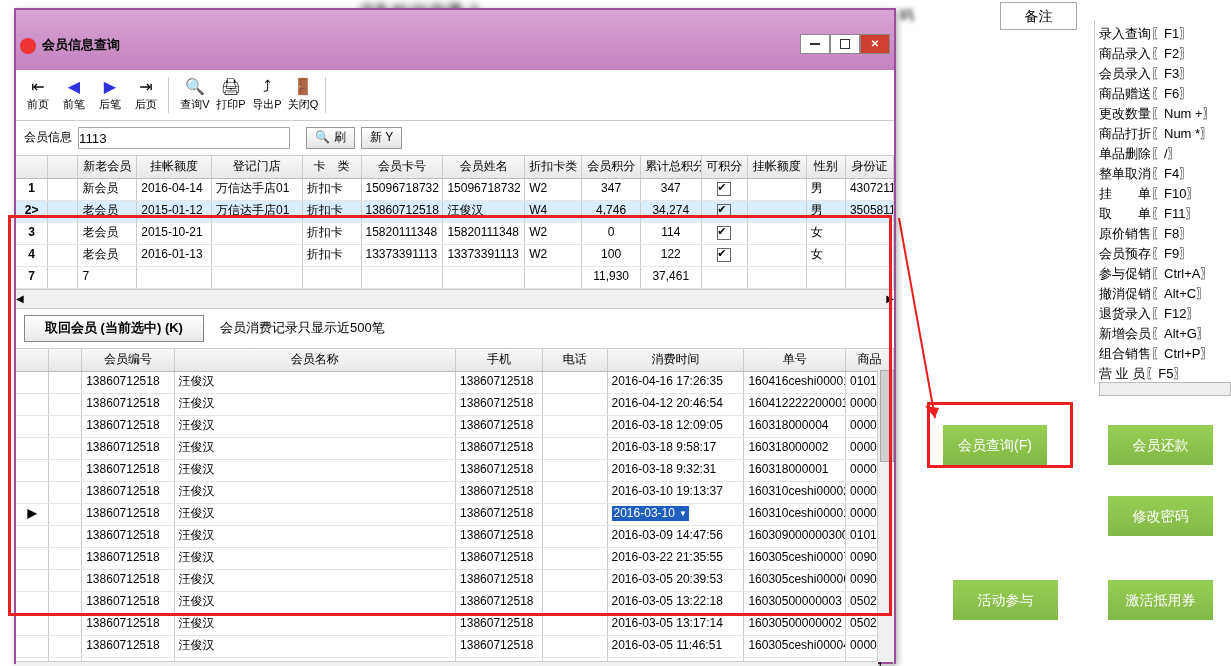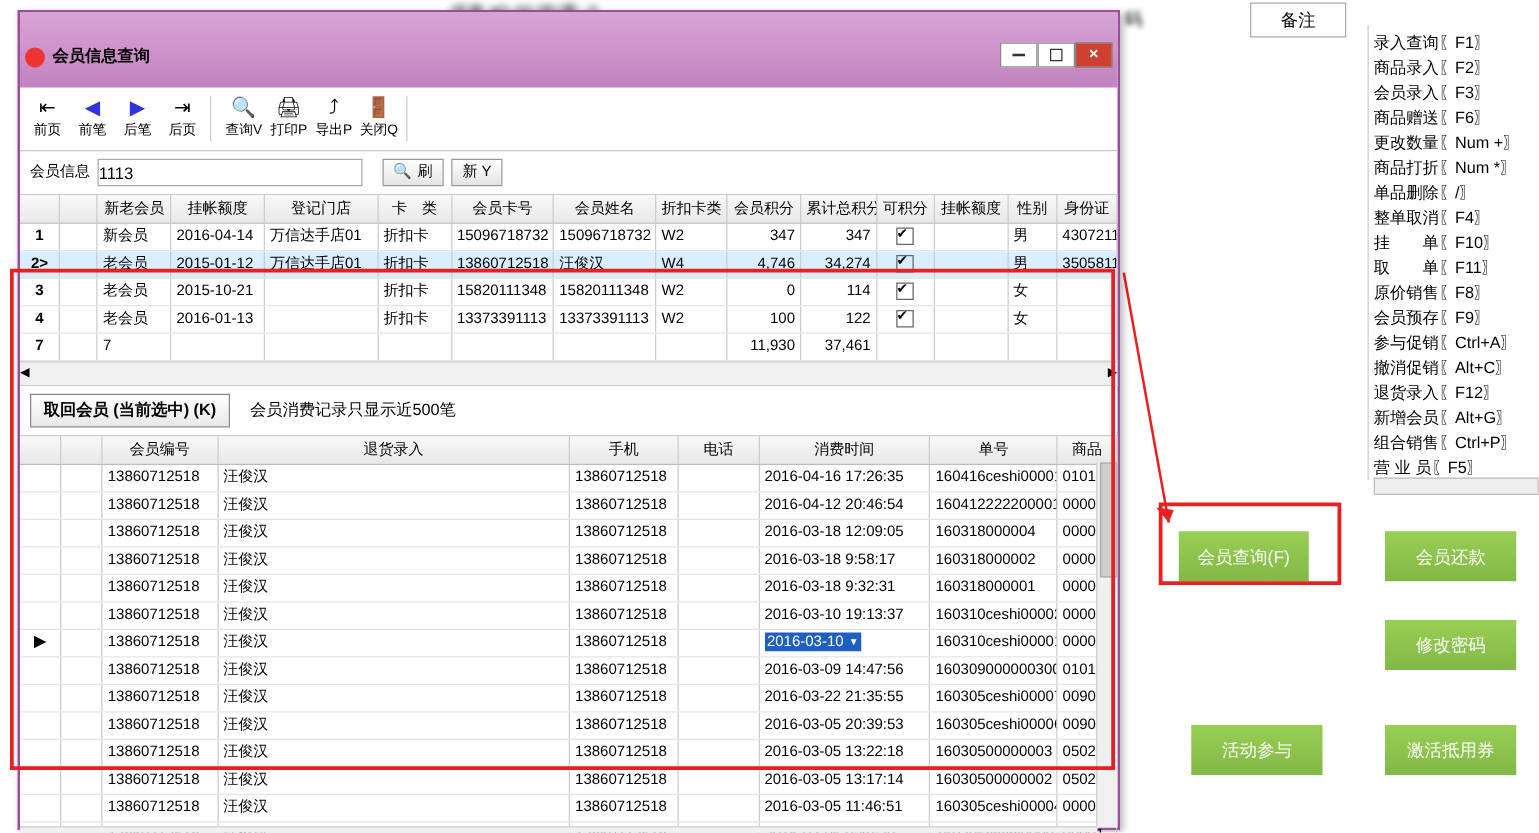--- a/index.html
+++ b/index.html
@@ -37,30 +37,30 @@
 .sbtn { border:1px solid #999; background:linear-gradient(#fff,#e4e4e4); padding:2px 8px; cursor:pointer; font-size:12px; display:flex; align-items:center; gap:4px;}
 .lbl { font-size:12px; }
 
 .grid { overflow:hidden; }
 .ghead { display:flex; background:linear-gradient(#f8f8f8,#e8e8e8); border-top:1px solid #ccc; border-bottom:1px solid #bbb;}
 .ghead>div, .grow>div { border-right:1px solid #ccc; padding:2px 4px; height:18px; line-height:16px; overflow:hidden; white-space:nowrap; font-size:12px;}
 .ghead>div { text-align:center; }
 .grow { display:flex; border-bottom:1px solid #e5e5e5; }
 .grow>div { height:17px; line-height:15px;}
 .grow.sel-row { background:#d9eeff; }
-.num-col { text-align:right; }
+.num-col { text-align:center; }
 .ckbox { display:inline-block; width:12px; height:12px; border:1px solid #666; position:relative; top:1px;}
 .ckbox.on::after{ content:"✔"; position:absolute; top:-3px; left:-1px; font-size:11px;}
 .sel-ind { text-align:center !important; font-weight:bold;}
 .rowcut { height:18px; border-top:1px solid #ccc; border-bottom:1px solid #ccc; background:#f0f0f0; position:relative;}
 .rowcut .sl{ position:absolute; left:0; top:2px; font-size:10px;}
 .rowcut .sr{ position:absolute; right:0; top:2px; font-size:10px;}
 
 .mid { padding:6px 8px; display:flex; align-items:center; gap:16px;}
-.mid .btn { border:1px solid #888; background:linear-gradient(#fff,#e8e8e8); padding:4px 10px; font-size:13px; font-weight:bold; cursor:pointer;}
+.mid .btn { border:1px solid #888; background:linear-gradient(#fff,#e8e8e8); padding:4px 20px; font-size:13px; font-weight:bold; cursor:pointer;}
 .note { font-size:13px; }
 
 .g2wrap { height:328px; overflow:hidden; position:relative;}
 .g2rows { height:300px; overflow:hidden;}
 .selpill { background:#1f5fbf; color:#fff; padding:0 2px; display:inline-flex; align-items:center;}
 .selpill .dd{ margin-left:4px; font-size:8px;}
 .vscroll { position:absolute; right:0; top:22px; width:16px; bottom:14px; background:#f0f0f0; border-left:1px solid #ccc;}
 .vscroll .thumb { position:absolute; top:0; left:2px; width:12px; height:90px; background:#cfcfcf; border:1px solid #aaa;}
 .hscroll { position:absolute; left:0; right:16px; bottom:0; height:14px; background:#f0f0f0; border-top:1px solid #ccc;}
 .pager { height:24px; display:flex; align-items:center; gap:28px; padding:4px 24px; font-size:12px; border-top:1px solid #ccc;}
@@ -289,21 +289,21 @@
   <div class="mid">
     <div class="btn">取回会员 (当前选中)  (K)</div>
     <span class="note">会员消费记录只显示近500笔</span>
   </div>
 
   <div class="g2wrap">
     <div class="ghead" id="g2h">
         <div class="d0"></div>
         <div class="d1"></div>
         <div class="d2">会员编号</div>
-        <div class="d3">退货录入</div>
+        <div class="d3">会员名称</div>
         <div class="d4">手机</div>
         <div class="d5">电话</div>
         <div class="d6">消费时间</div>
         <div class="d7">单号</div>
         <div class="d8">商品</div>
       </div>
     <div class="g2rows" id="g2b">
         <div class="grow">
           <div class="d0 sel-ind"></div>
           <div class="d1"></div>

